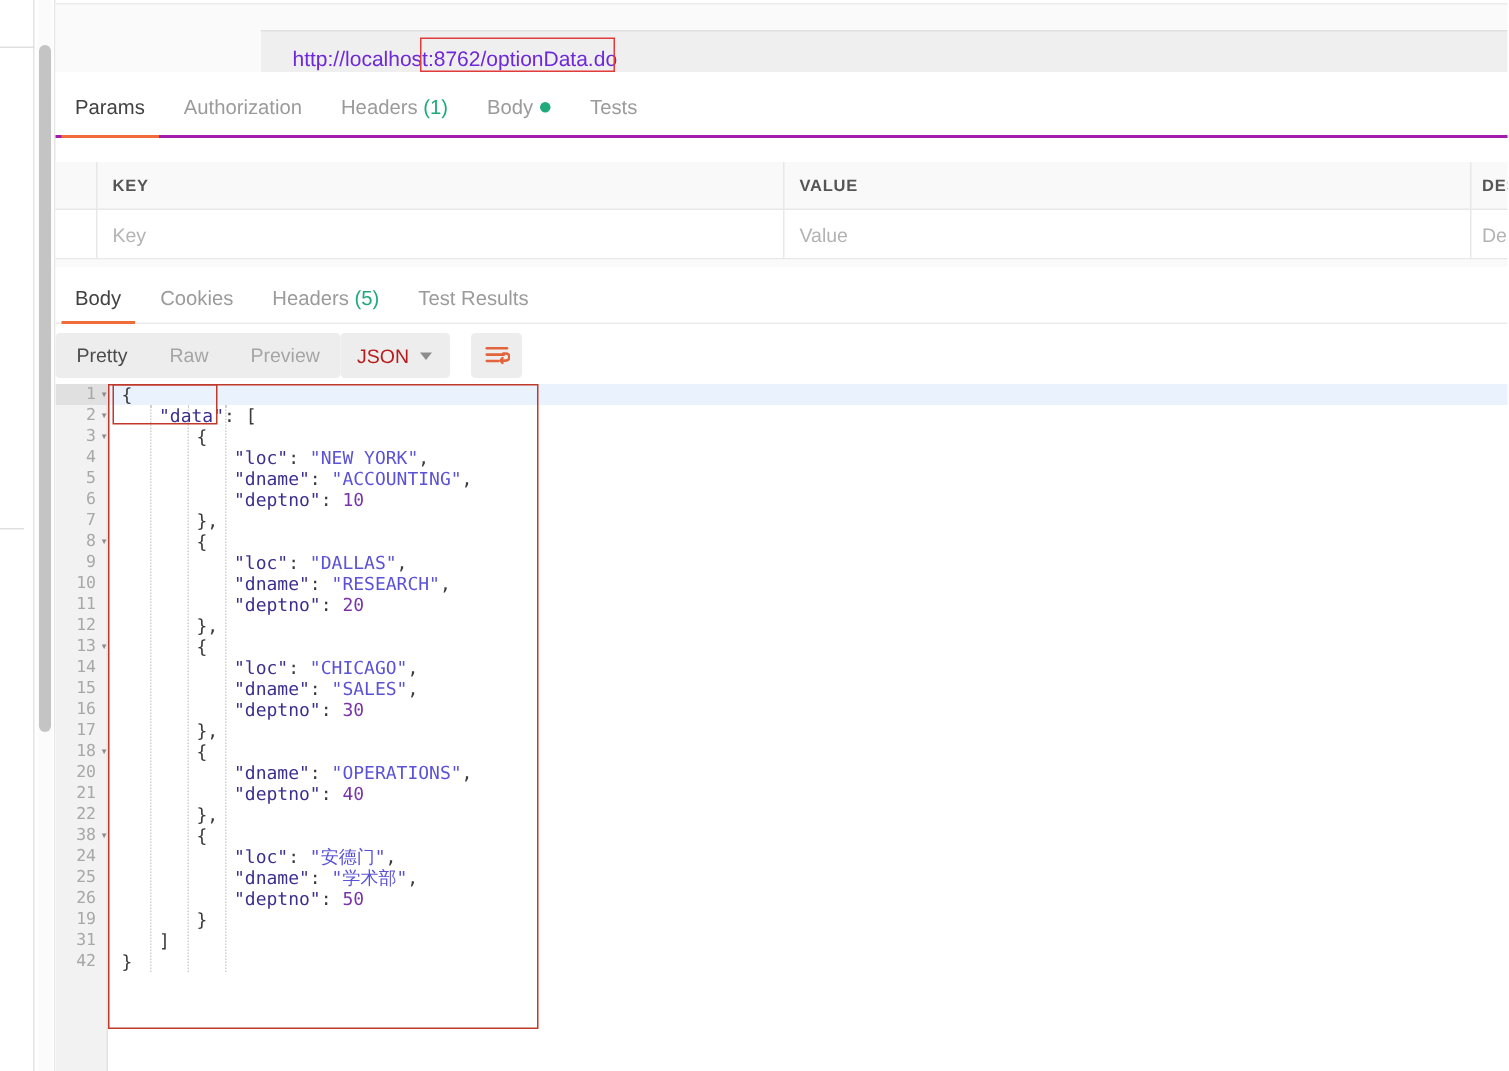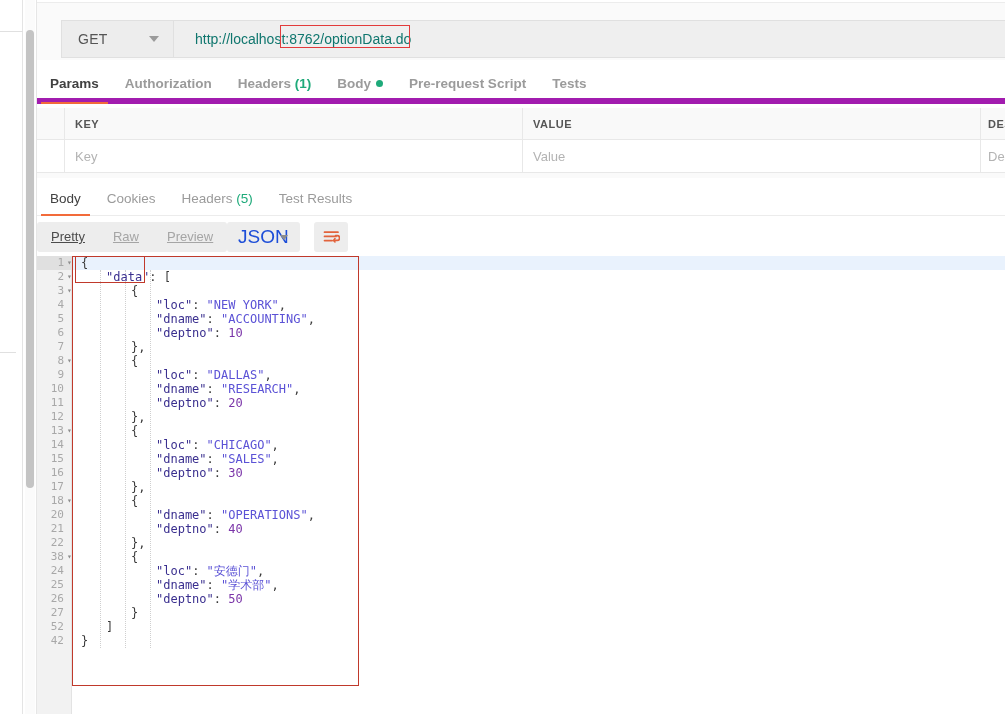--- a/index.html
+++ b/index.html
@@ -67,31 +67,31 @@
     width: 0; height: 0;
     border-left: 5px solid transparent; border-right: 5px solid transparent;
     border-top: 6px solid #9b9b9b;
   }
   .url-box {
     position: absolute; left: 137px; top: 18px; width: 833px; height: 38px;
     background: #efefef; border: 1px solid #e0e0e0; border-left: none;
     display: flex; align-items: center;
   }
   .url-text {
-    font-size: 14px; color: #0f766e; padding-left: 21px; white-space: nowrap;
+    font-size: 14px; color: #6d28d9; padding-left: 21px; white-space: nowrap;
   }
   .url-anno {
     position: absolute; left: 243px; top: 25px; width: 130px; height: 23px;
     border: 1.6px solid #e23b3b; pointer-events: none;
   }
 
   
   .req-tabs {
-    position: absolute; left: 0; top: 60px; width: 970px; height: 44px;
-    background: #ffffff; border-bottom: 6px solid #a21caf; font-weight: bold;
+    position: absolute; left: 0; top: 48px; width: 970px; height: 44px;
+    background: #ffffff; border-bottom: 2px solid #a21caf;
   }
   .tabstrip { display: flex; align-items: flex-end; height: 44px; padding-left: 0px; }
   .tab {
     position: relative; font-size: 13.5px; color: #9b9b9b;
     padding: 0 13px 13px 13px; cursor: pointer; white-space: nowrap;
   }
   .tab.active { color: #414141; }
   .tab.active::after {
     content: ""; position: absolute; left: 4px; right: 4px; bottom: 0;
     height: 2.5px; background: #f26b3a;
@@ -130,28 +130,28 @@
   .res-tabs .tabstrip { height: 38px; }
   .res-tabs .tab { padding: 0 13px 10px 13px; }
 
   
   .body-toolbar { position: absolute; left: 0; top: 216px; width: 970px; height: 42px; background: #ffffff; }
   .seg-group {
     position: absolute; left: 0px; top: 6px; height: 30px;
     background: #ededed; border-radius: 3px; display: flex; align-items: center;
   }
   .seg {
-    font-size: 13px; color: #a5a5a5; padding: 0 14px; line-height: 30px; cursor: pointer; text-decoration: underline;
+    font-size: 13px; color: #a5a5a5; padding: 0 14px; line-height: 30px; cursor: pointer;
   }
   .seg.active { color: #4b4b4b; }
   .fmt-group {
     position: absolute; left: 190px; top: 6px; height: 30px; width: 73px;
     background: #ededed; border-radius: 3px; display: flex; align-items: center; cursor: pointer;
   }
-  .fmt-label { font-size: 19px; color: #1d4ed8; padding-left: 11px; }
+  .fmt-label { font-size: 13px; color: #b91c1c; padding-left: 11px; }
   .fmt-caret {
     position: absolute; right: 12px; top: 13px; width: 0; height: 0;
     border-left: 4.5px solid transparent; border-right: 4.5px solid transparent;
     border-top: 5.5px solid #8d8d8d;
   }
   .wrap-btn {
     position: absolute; left: 277px; top: 6px; width: 34px; height: 30px;
     background: #ededed; border-radius: 3px; display: flex;
     align-items: center; justify-content: center; cursor: pointer;
   }
@@ -226,38 +226,33 @@
     <div class="left-outer-divider2"></div>
   </div>
   <div class="left-scrollbar-track"></div>
   <div class="left-scrollbar-thumb"></div>
 
   <div class="panel">
 
     <div class="url-row">
       <div class="url-row-top-line"></div>
 
-      <div class="method-box">
-        <span class="method-label">GET</span>
-        <span class="method-caret"></span>
-      </div>
 
       <div class="url-box">
         <span class="url-text">http://localhost:8762/optionData.do</span>
       </div>
     </div>
     <div class="url-anno"></div>
 
     <div class="req-tabs">
       <div class="tabstrip" id="request-tabstrip">
           <div class="tab active"><span>Params</span></div>
           <div class="tab"><span>Authorization</span></div>
           <div class="tab"><span>Headers</span><span class="cnt"> (1)</span></div>
           <div class="tab"><span>Body</span><span class="dot"></span></div>
-          <div class="tab"><span>Pre-request Script</span></div>
           <div class="tab"><span>Tests</span></div>
         </div>
     </div>
 
     <div class="params-table">
       <div class="pt-row pt-head">
         <div class="pt-cell c-chk"></div>
         <div class="pt-cell c-key">KEY</div>
         <div class="pt-cell c-val">VALUE</div>
         <div class="pt-cell c-desc">DES</div>
@@ -333,22 +328,22 @@
           <div class="cl"><span class="ln">16</span><span class="code" style="left: 119px;"><span class="tk-key">"deptno"</span><span class="tk-punc">: </span><span class="tk-num">30</span></span></div>
           <div class="cl"><span class="ln">17</span><span class="code" style="left: 94px;"><span class="tk-brace">}</span><span class="tk-punc">,</span></span></div>
           <div class="cl"><span class="ln">18</span><span class="fold">▾</span><span class="code" style="left: 94px;"><span class="tk-brace">{</span></span></div>
           <div class="cl"><span class="ln">20</span><span class="code" style="left: 119px;"><span class="tk-key">"dname"</span><span class="tk-punc">: </span><span class="tk-str">"OPERATIONS"</span><span class="tk-punc">,</span></span></div>
           <div class="cl"><span class="ln">21</span><span class="code" style="left: 119px;"><span class="tk-key">"deptno"</span><span class="tk-punc">: </span><span class="tk-num">40</span></span></div>
           <div class="cl"><span class="ln">22</span><span class="code" style="left: 94px;"><span class="tk-brace">}</span><span class="tk-punc">,</span></span></div>
           <div class="cl"><span class="ln">38</span><span class="fold">▾</span><span class="code" style="left: 94px;"><span class="tk-brace">{</span></span></div>
           <div class="cl"><span class="ln">24</span><span class="code" style="left: 119px;"><span class="tk-key">"loc"</span><span class="tk-punc">: </span><span class="tk-str">"安德门"</span><span class="tk-punc">,</span></span></div>
           <div class="cl"><span class="ln">25</span><span class="code" style="left: 119px;"><span class="tk-key">"dname"</span><span class="tk-punc">: </span><span class="tk-str">"学术部"</span><span class="tk-punc">,</span></span></div>
           <div class="cl"><span class="ln">26</span><span class="code" style="left: 119px;"><span class="tk-key">"deptno"</span><span class="tk-punc">: </span><span class="tk-num">50</span></span></div>
-          <div class="cl"><span class="ln">27</span><span class="code" style="left: 94px;"><span class="tk-brace">}</span></span></div>
-          <div class="cl"><span class="ln">52</span><span class="code" style="left: 69px;"><span class="tk-punc">]</span></span></div>
+          <div class="cl"><span class="ln">19</span><span class="code" style="left: 94px;"><span class="tk-brace">}</span></span></div>
+          <div class="cl"><span class="ln">31</span><span class="code" style="left: 69px;"><span class="tk-punc">]</span></span></div>
           <div class="cl"><span class="ln">42</span><span class="code" style="left: 44px;"><span class="tk-brace">}</span></span></div>
         </div>
       <div class="anno-outer"></div>
       <div class="anno-data"></div>
     </div>
 
   </div>
 
   <div class="right-bleed"></div>
 </div>

